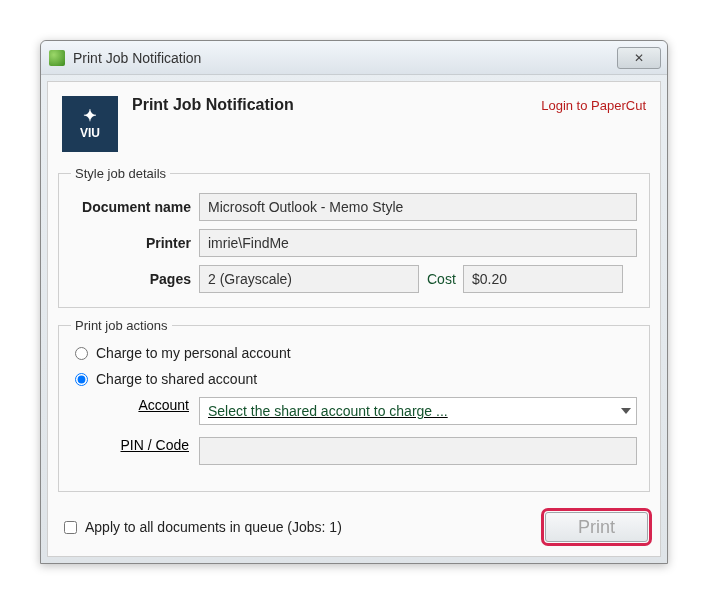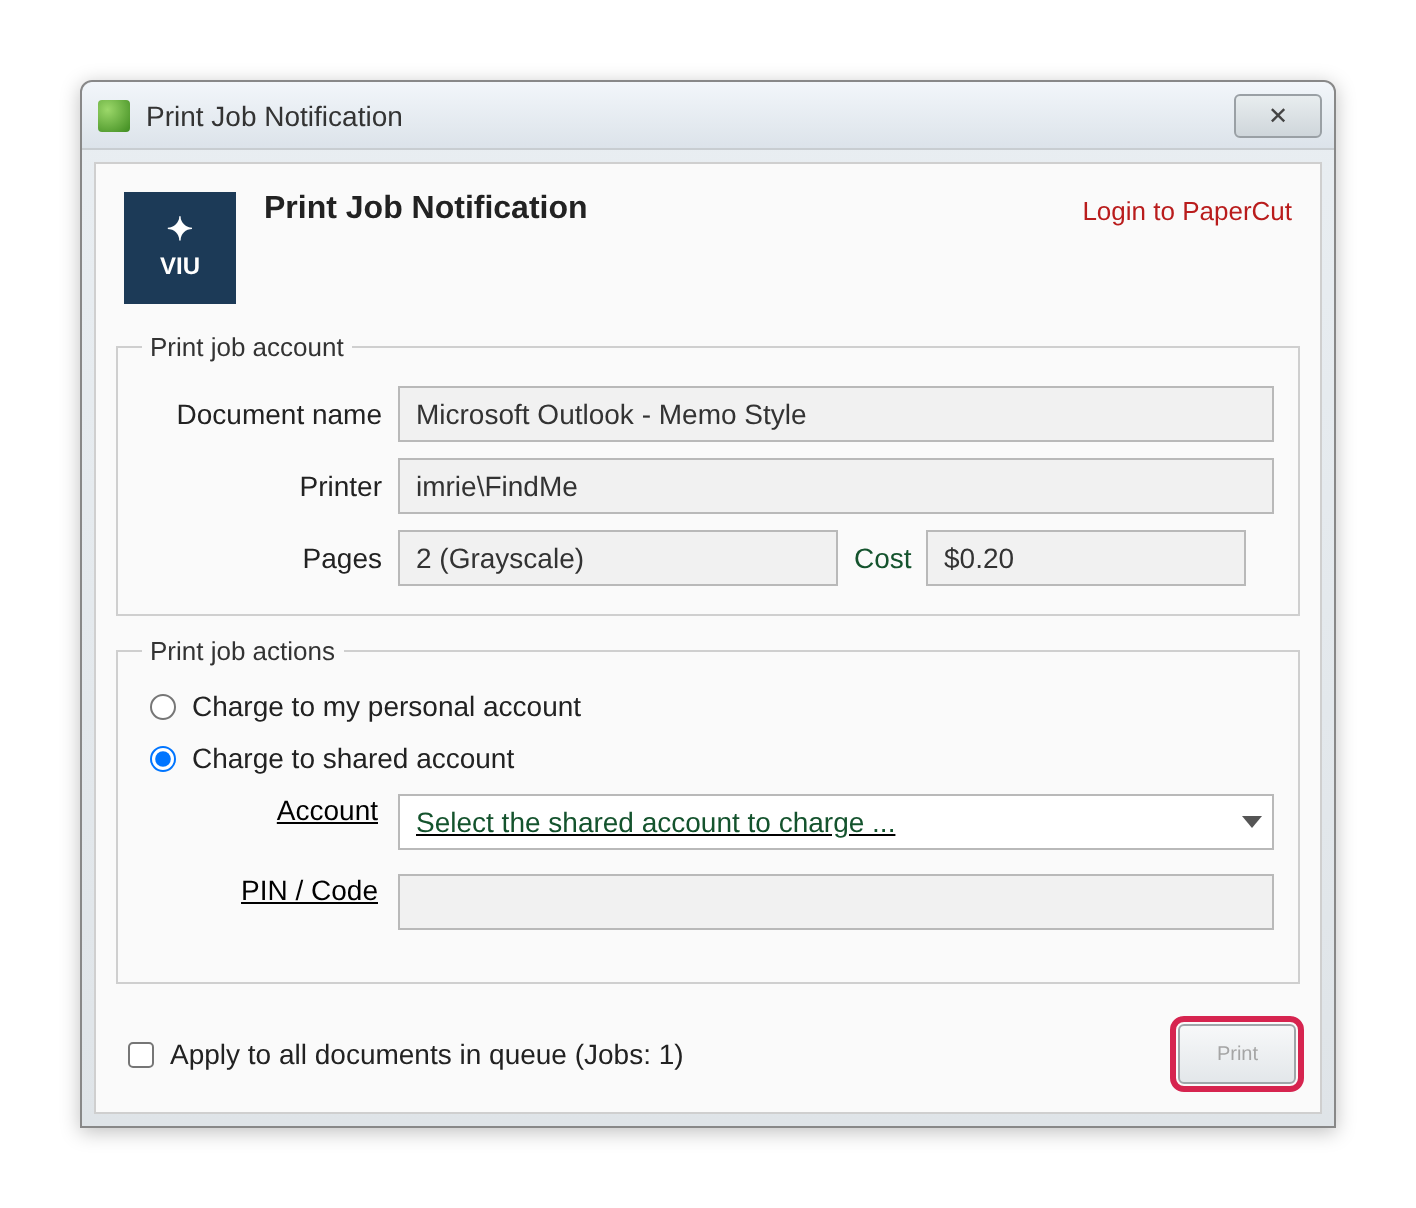--- a/index.html
+++ b/index.html
@@ -69,21 +69,21 @@
 
     fieldset {
       border: 1px solid #cfcfcf;
       margin: 4px 10px 10px 10px;
       padding: 12px 12px 14px 12px;
     }
     legend { font-size: 13px; color: #333; padding: 0 4px; }
 
     .field-row { display: flex; align-items: center; margin-bottom: 8px; }
     .field-row:last-child { margin-bottom: 0; }
-    .label { width: 128px; text-align: right; padding-right: 8px; font-size: 14px; color: #222; }
+    .label { width: 128px; text-align: right; padding-right: 8px; font-size: 14px; color: #222; font-weight: bold; }
     .ro-input {
       flex: 1; height: 28px; border: 1px solid #b9b9b9;
       background: #f1f1f1; font-size: 14px; color: #333;
       padding: 0 8px; display: flex; align-items: center;
     }
     .pages-row .ro-input.pages { flex: 0 0 220px; }
     .pages-row .cost-label { width: 44px; text-align: center; padding: 0 8px; font-size: 14px; color: #14532d; }
     .pages-row .ro-input.cost { flex: 0 0 160px; }
 
     .radio-row { display: flex; align-items: center; margin-bottom: 10px; font-size: 14px; color: #222; }
@@ -104,21 +104,21 @@
     .text-input {
       flex: 1; height: 28px; border: 1px solid #b9b9b9; background: #f1f1f1;
     }
 
     .footer {
       display: flex; align-items: center; padding: 10px 12px 14px 16px;
     }
     .check-row { display: flex; align-items: center; flex: 1; font-size: 14px; color: #222; }
     .check-row input { margin-right: 8px; }
     .btn {
-      height: 30px; padding: 0 18px; font-size: 10px;
+      height: 30px; padding: 0 32px; font-size: 18px;
       border: 1px solid #a0a6aa; border-radius: 3px;
       background: linear-gradient(#f7f8f9, #e3e7ea);
       color: #333; margin-left: 0;
       display: flex; align-items: center; justify-content: center;
     }
     .btn.disabled { color: #a5a5a5; }
     .btn.print-highlight {
       outline: 3px solid #d6244f;
       outline-offset: 1px;
     }
@@ -141,21 +141,21 @@
         <div class="bird">✦</div>
         <div>VIU</div>
       </div>
       <div class="header-text">
         <h2>Print Job Notification</h2>
       </div>
       <div class="login-link">Login to PaperCut</div>
     </div>
 
     <fieldset>
-      <legend>Print job account</legend>
+      <legend>Style job details</legend>
       <div class="field-row">
         <div class="label">Document name</div>
         <div class="ro-input">Microsoft Outlook - Memo Style</div>
       </div>
       <div class="field-row">
         <div class="label">Printer</div>
         <div class="ro-input">imrie\FindMe</div>
       </div>
       <div class="field-row pages-row">
         <div class="label">Pages</div>

